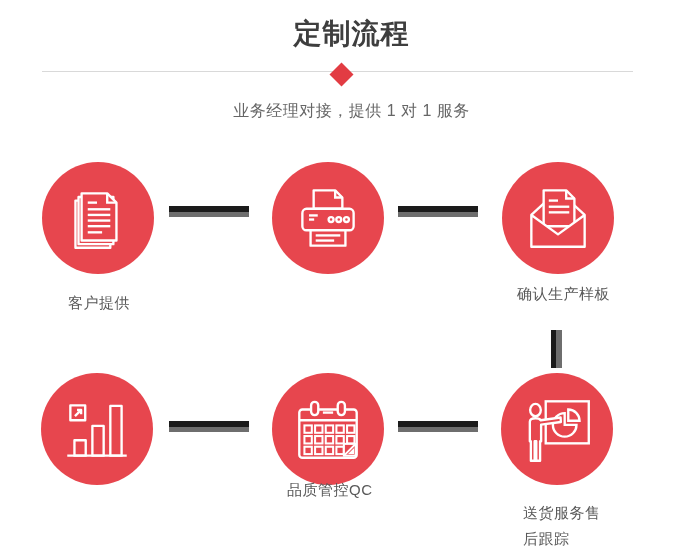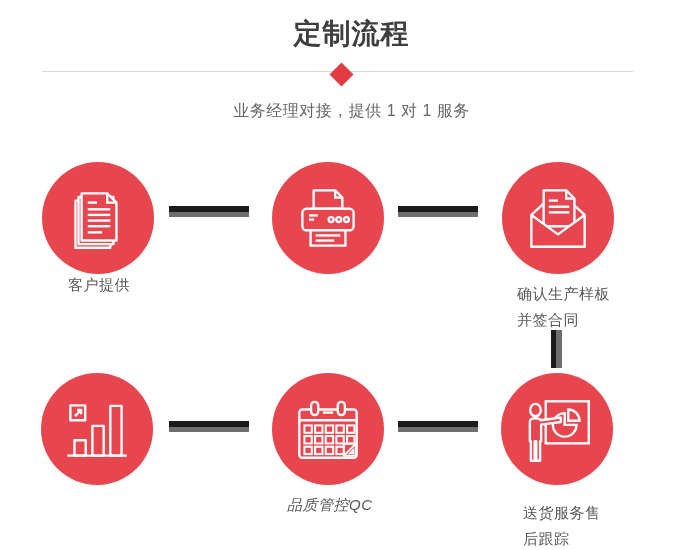--- a/index.html
+++ b/index.html
@@ -48,21 +48,21 @@
         <path d="M49 16 V25 H58"></path>
         <path d="M30 25 H39"></path>
         <path d="M30 31.5 H52"></path>
         <path d="M30 37 H52"></path>
         <path d="M30 42.5 H52"></path>
         <path d="M30 48 H52"></path>
         <path d="M30 54 H44"></path>
       </g>
     </svg>
   </div>
-  <div class="label" style="left:68px;top:272px;text-align:right;">
+  <div class="label" style="left:68px;top:290px;text-align:right;">
     <div>客户提供</div>
   </div>
 
   <div class="circle" style="left:272px;top:162px;">
     <svg width="82" height="82" viewBox="0 0 80 80">
       <g stroke="#ffffff" stroke-width="2.3" stroke-linejoin="round" fill="#e7464e">
         <path d="M26 13 H47 L54 20 V31 H26 Z"></path>
         <rect x="15" y="31" width="50" height="21" rx="4"></rect>
         <rect x="23" y="52" width="34" height="15"></rect>
       </g>
@@ -92,21 +92,20 @@
         <path d="M48 13 V21 H56"></path>
         <path d="M31 23 H40"></path>
         <path d="M31 29 H51"></path>
         <path d="M31 34.5 H51"></path>
       </g>
       <path d="M14 37 L40 56 L66 37 L66 68 H14 Z" fill="#e7464e" stroke="#ffffff" stroke-width="2.3" stroke-linejoin="round"></path>
     </svg>
   </div>
   <div class="label" style="left:517px;top:281px;">
     <div>确认生产样板</div>
-    <div>并签合同</div>
   </div>
 
   <div class="circle" style="left:41px;top:373px;">
     <svg width="82" height="82" viewBox="0 0 80 80">
       <g stroke="#ffffff" stroke-width="2.3" stroke-linejoin="round" fill="none">
         <rect x="14" y="17" width="14.5" height="14.5"></rect>
         <path d="M18.5 27.5 L24.5 21.5"></path>
         <path d="M20.5 21.5 H24.5 V25.5"></path>
         <rect x="18" y="51" width="11" height="15"></rect>
         <rect x="35.5" y="37" width="11" height="29"></rect>
@@ -139,21 +138,21 @@
         <rect x="17" y="57.3" width="7.2" height="7.2"></rect>
           <rect x="27.4" y="57.3" width="7.2" height="7.2"></rect>
           <rect x="37.8" y="57.3" width="7.2" height="7.2"></rect>
           <rect x="48.2" y="57.3" width="7.2" height="7.2"></rect>
       </g>
       <rect x="55.5" y="54.5" width="11.5" height="11.5" fill="#e7464e" stroke="#ffffff" stroke-width="2"></rect>
       <path d="M55.5 66 L67 54.5" stroke="#ffffff" stroke-width="2" fill="none"></path>
       <path d="M59.5 64.5 L65.5 58.5 L65.5 64.5 Z" fill="#ffffff"></path>
     </svg>
   </div>
-  <div class="label" style="left:287px;top:492px;font-style:italic;">
+  <div class="label" style="left:287px;top:477px;">
     <div>品质管控QC</div>
   </div>
 
   <div class="circle" style="left:501px;top:373px;">
     <svg width="82" height="82" viewBox="0 0 80 80">
       <rect x="29" y="13" width="42" height="41" fill="#e7464e" stroke="#ffffff" stroke-width="2.3"></rect>
       <path d="M47.5 24.5 A11.5 11.5 0 1 0 59 36 L47.5 36 Z" fill="none" stroke="#ffffff" stroke-width="2.3"></path>
       <path d="M51 21 A11 11 0 0 1 62 32 L51 32 Z" fill="none" stroke="#ffffff" stroke-width="2.3"></path>
       <ellipse cx="19" cy="21.5" rx="5.2" ry="6" fill="#e7464e" stroke="#ffffff" stroke-width="2.3"></ellipse>
       <path d="M13.5 33 Q13.5 29.5 19 29.5 Q23 29.5 24.2 31.5 L43.5 28.8 L43.8 33.2 L24.5 35.8 L24.5 52 L23.5 52 L23.5 71 L19.8 71 L19.8 52 L18.2 52 L18.2 71 L14.5 71 L14.5 52 L13.5 52 Z" fill="#e7464e" stroke="#ffffff" stroke-width="2.3" stroke-linejoin="round"></path>

